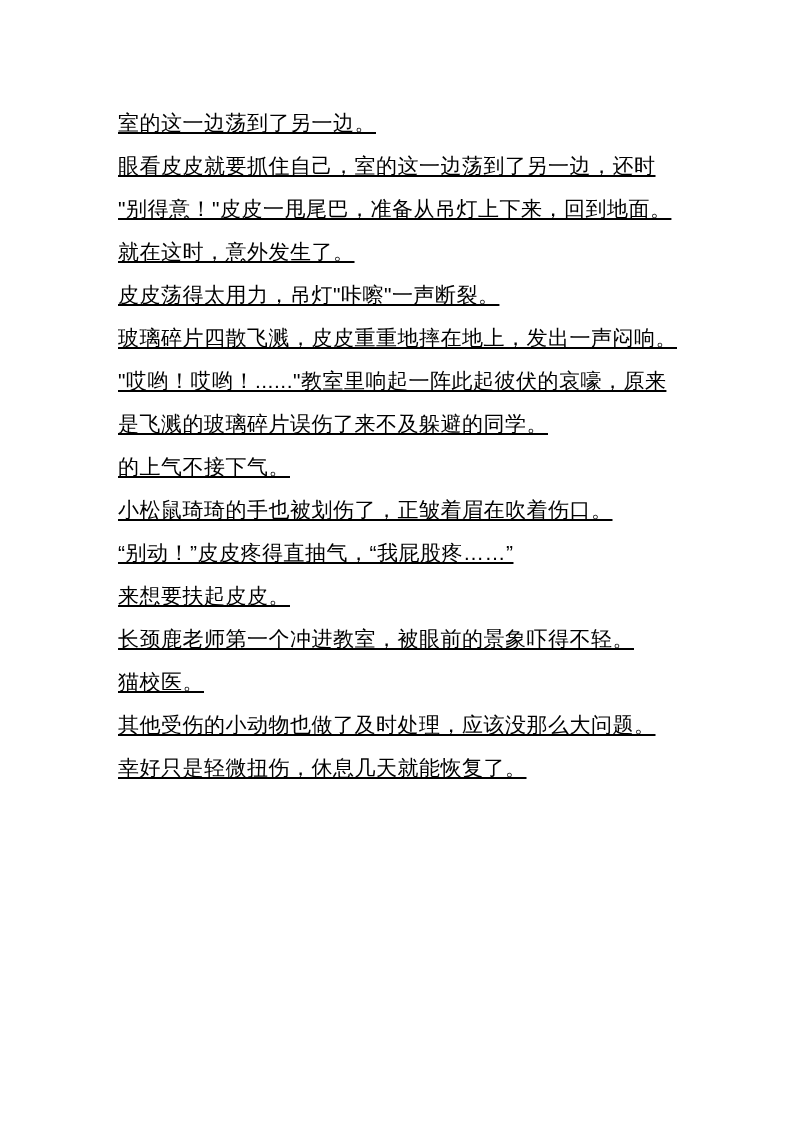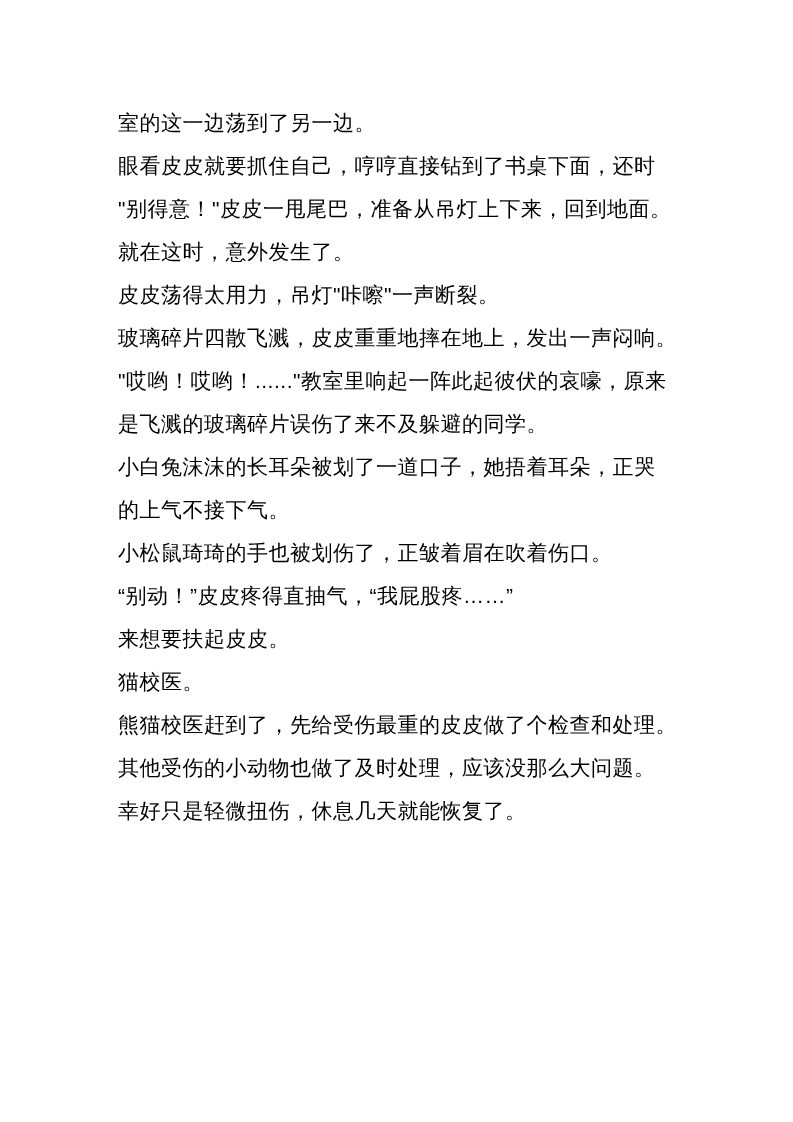--- a/index.html
+++ b/index.html
@@ -14,45 +14,45 @@
     background: #ffffff;
     overflow: hidden;
     font-family: "Liberation Sans", "DejaVu Sans", sans-serif;
   }
   .text-block {
     position: absolute;
     left: 118px;
     top: 101px;
     width: 580px;
     color: #000000;
+    text-decoration: underline;
   }
   .text-line {
     font-size: 21px;
     line-height: 43px;
     letter-spacing: 0.5px;
     white-space: nowrap;
     color: #000000;
   }
 </style>
 </head>
 <body>
 
 <div class="page">
   <div class="text-block">
     <div class="text-line">室的这一边荡到了另一边。</div>
-    <div class="text-line">眼看皮皮就要抓住自己，哼哼直接钻到了书桌下面，还时</div>
+    <div class="text-line">眼看皮皮就要抓住自己，室的这一边荡到了另一边，还时</div>
     <div class="text-line">"别得意！"皮皮一甩尾巴，准备从吊灯上下来，回到地面。</div>
     <div class="text-line">就在这时，意外发生了。</div>
     <div class="text-line">皮皮荡得太用力，吊灯"咔嚓"一声断裂。</div>
     <div class="text-line">玻璃碎片四散飞溅，皮皮重重地摔在地上，发出一声闷响。</div>
     <div class="text-line">"哎哟！哎哟！......"教室里响起一阵此起彼伏的哀嚎，原来</div>
     <div class="text-line">是飞溅的玻璃碎片误伤了来不及躲避的同学。</div>
-    <div class="text-line">小白兔沫沫的长耳朵被划了一道口子，她捂着耳朵，正哭</div>
     <div class="text-line">的上气不接下气。</div>
     <div class="text-line">小松鼠琦琦的手也被划伤了，正皱着眉在吹着伤口。</div>
     <div class="text-line">“别动！”皮皮疼得直抽气，“我屁股疼……”</div>
     <div class="text-line">来想要扶起皮皮。</div>
+    <div class="text-line">长颈鹿老师第一个冲进教室，被眼前的景象吓得不轻。</div>
     <div class="text-line">猫校医。</div>
-    <div class="text-line">熊猫校医赶到了，先给受伤最重的皮皮做了个检查和处理。</div>
     <div class="text-line">其他受伤的小动物也做了及时处理，应该没那么大问题。</div>
     <div class="text-line">幸好只是轻微扭伤，休息几天就能恢复了。</div>
   </div>
 </div>
 
 </body></html>

